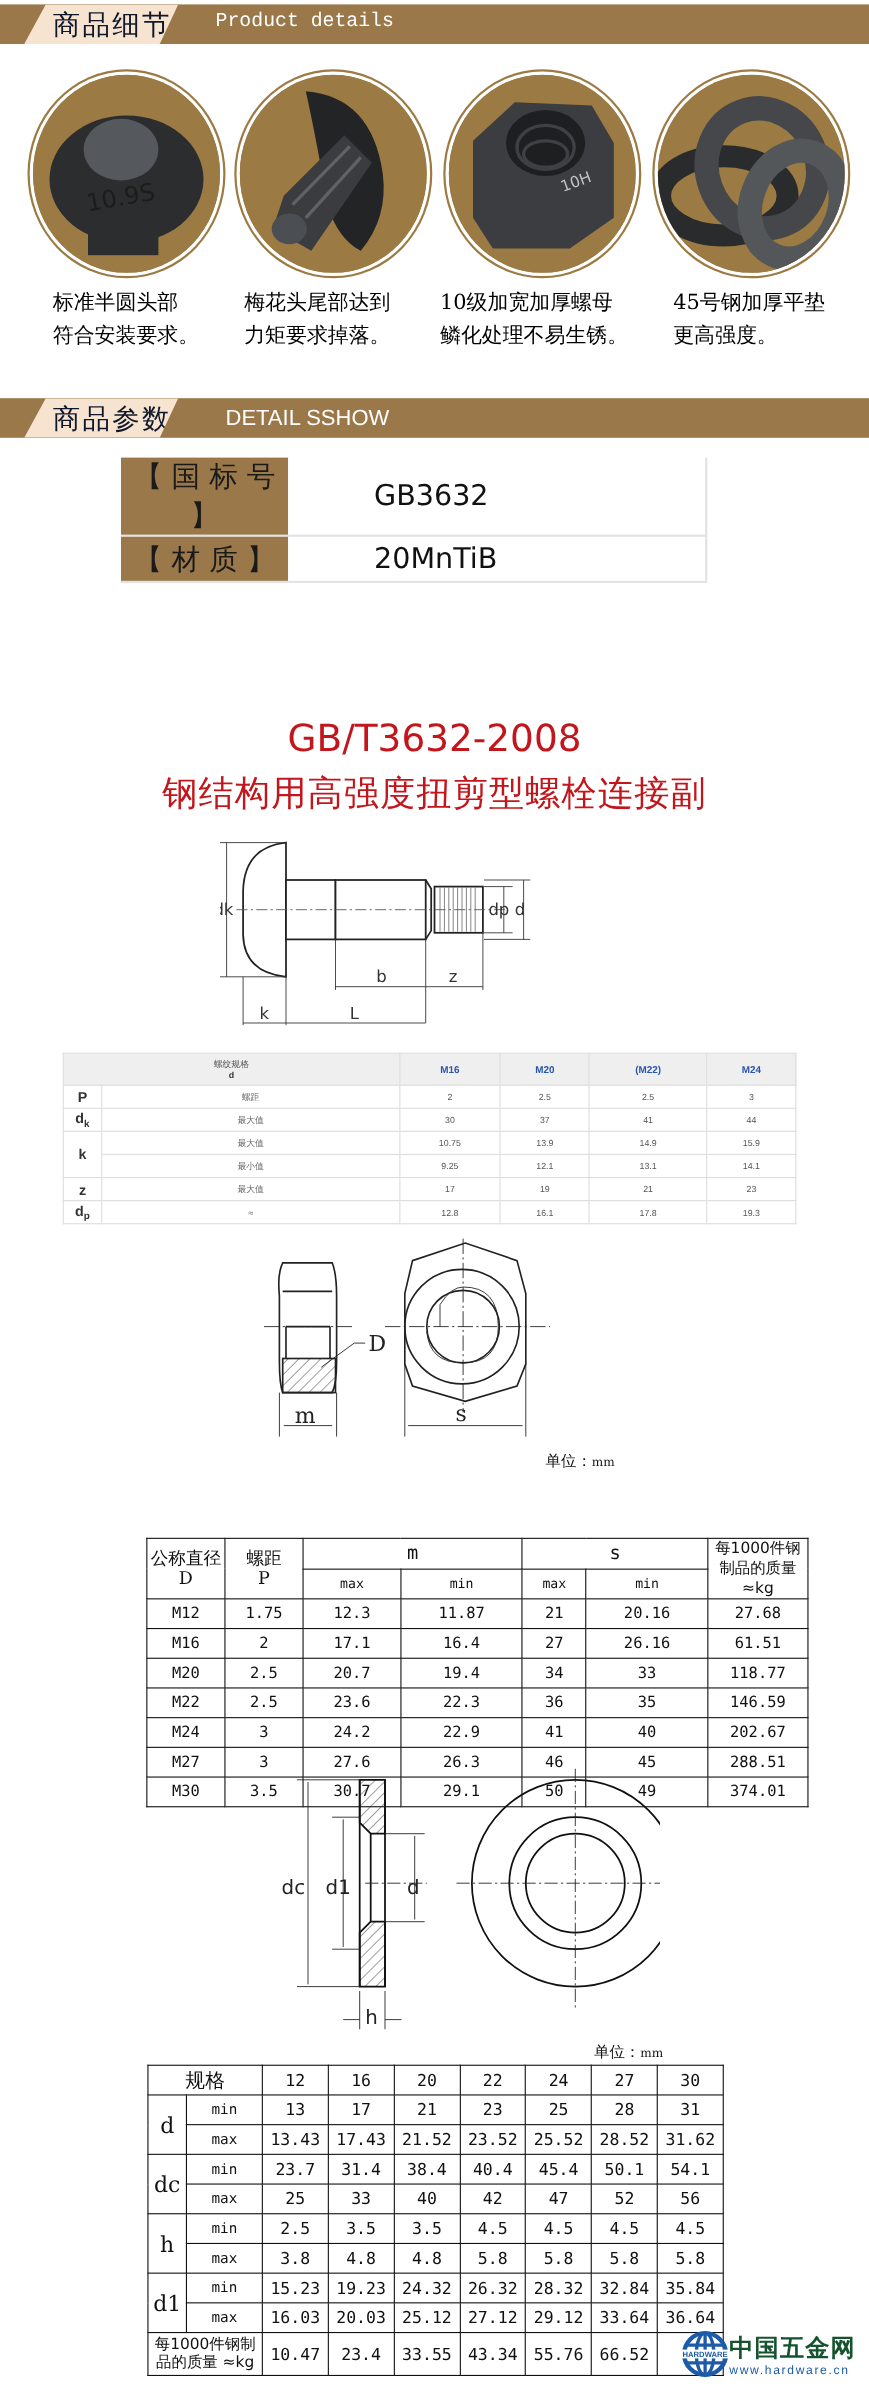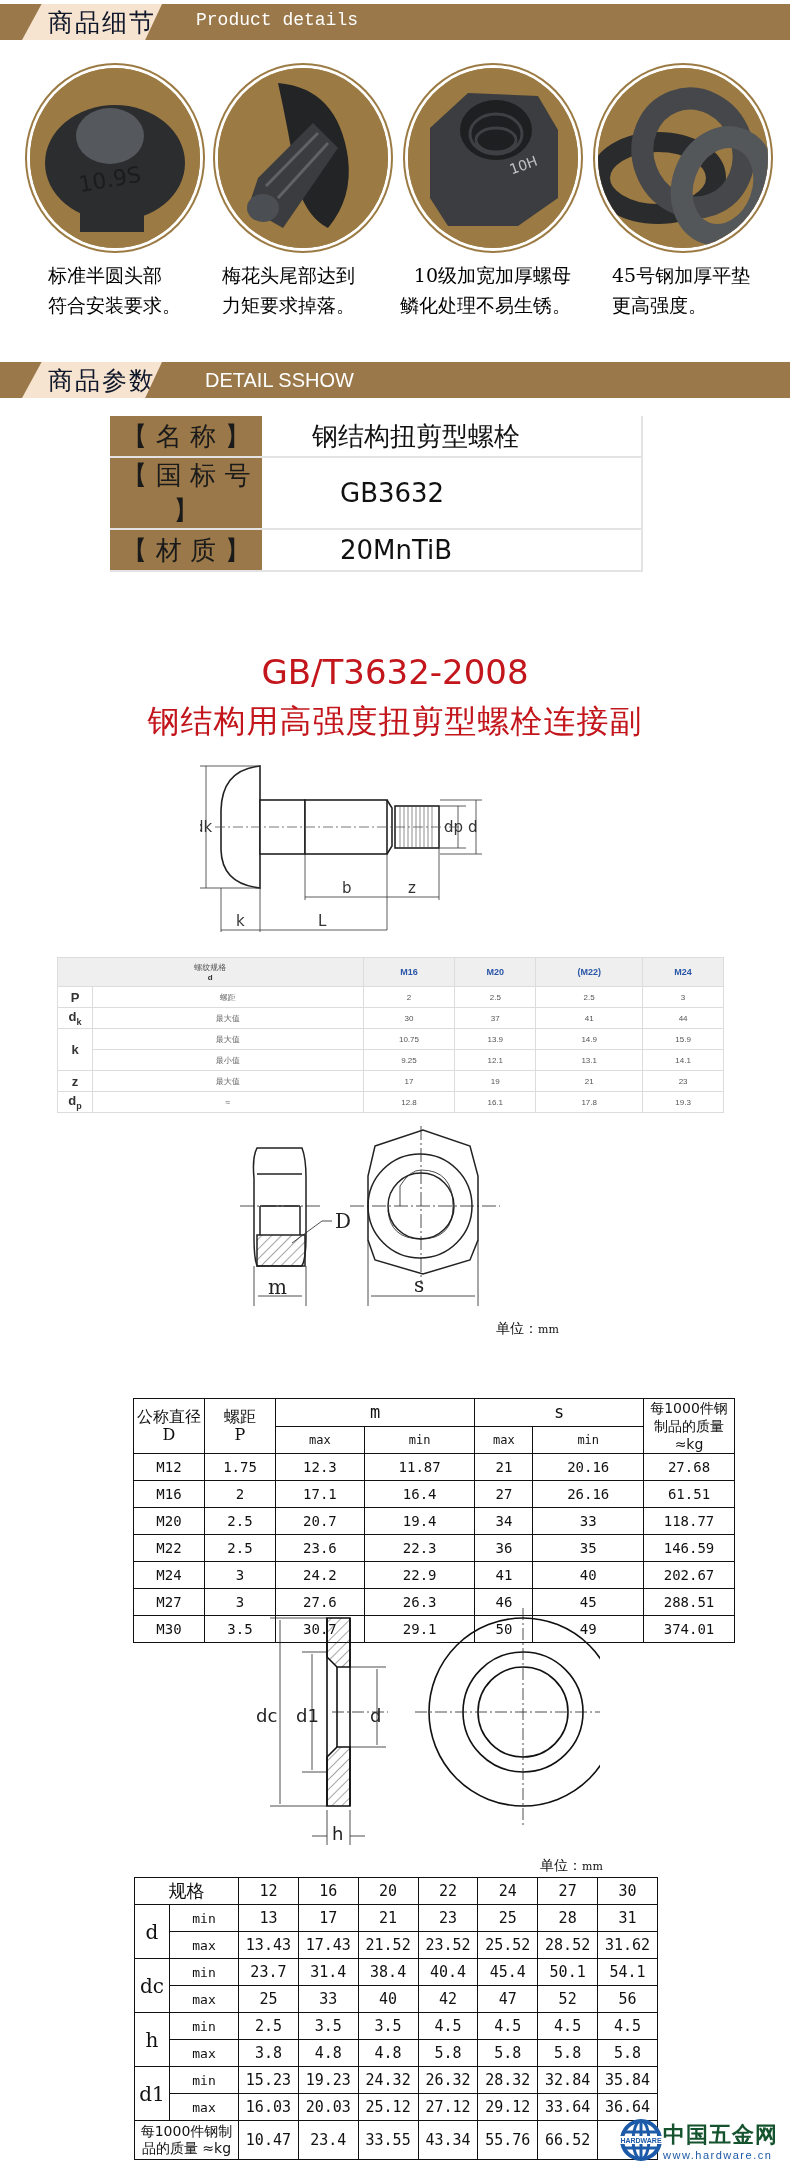--- a/index.html
+++ b/index.html
@@ -102,42 +102,38 @@
 </div>
 
 <div class="cap" style="left:48px;">
   <div>标准半圆头部</div>
   <div>符合安装要求。</div>
 </div>
 <div class="cap" style="left:222px;">
   <div>梅花头尾部达到</div>
   <div>力矩要求掉落。</div>
 </div>
-<div class="cap" style="left:400px;text-align:right;">
+<div class="cap" style="left:400px;">
   <div>10级加宽加厚螺母</div>
   <div>鳞化处理不易生锈。</div>
 </div>
 <div class="cap" style="left:612px;">
   <div>45号钢加厚平垫</div>
   <div>更高强度。</div>
 </div>
 
 <div class="sec-bar" style="top:362px;">
   <div class="sec-tag">
       <span>商品参数</span>
     </div>
   <div class="sec-en sans">DETAIL SSHOW</div>
 </div>
 
 <table class="ptable">
   <tbody>
-      <tr>
-        <td class="lbl">【 名   称 】</td>
-        <td class="val">钢结构扭剪型螺栓</td>
-      </tr>
   <tr>
         <td class="lbl">【 国 标 号 】</td>
         <td class="val" style="padding-left:78px;">GB3632</td>
       </tr>
   <tr>
         <td class="lbl">【 材   质 】</td>
         <td class="val" style="padding-left:78px;">20MnTiB</td>
       </tr>
 </tbody>
   </table>

